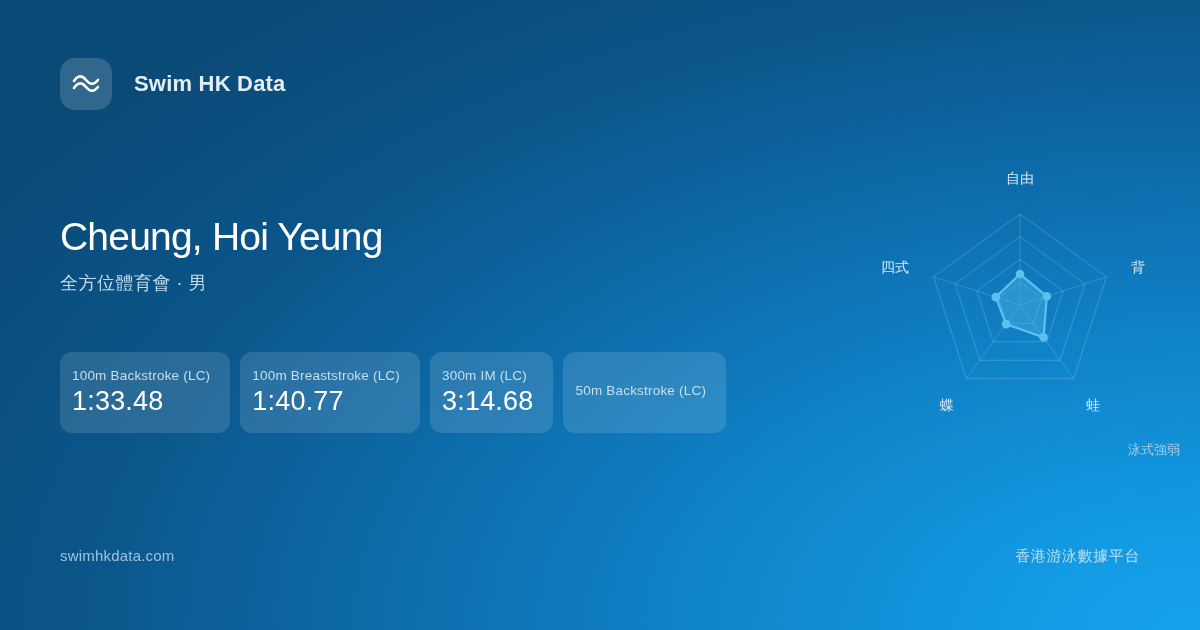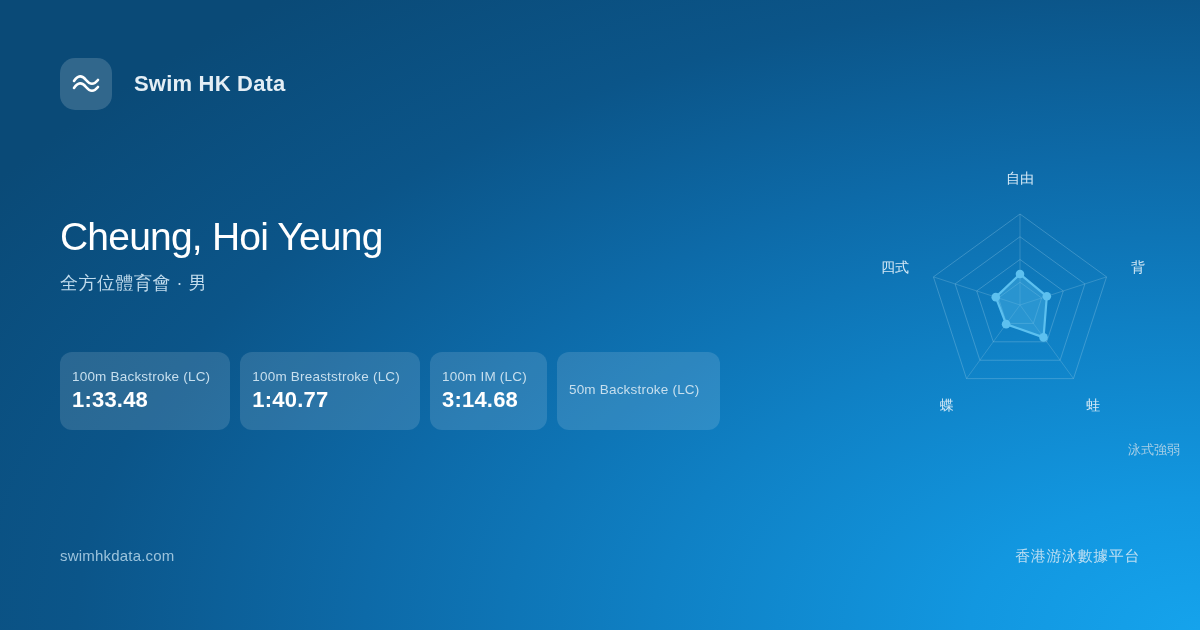--- a/index.html
+++ b/index.html
@@ -56,21 +56,21 @@
     border-radius:12px;
     padding:16px 20px 16px 12px;
     min-height:78px;
     display:flex; flex-direction:column; justify-content:center;
   }
   .stat-label {
     font-size:13.5px; color:#c7dfee; letter-spacing:0.2px;
     white-space:nowrap; margin-bottom:4px;
   }
   .stat-value {
-    font-size:22px; color:#ffffff; font-weight:700; letter-spacing:0.2px;
+    font-size:27px; color:#ffffff; font-weight:400; letter-spacing:0.2px;
     white-space:nowrap; line-height:1.1;
   }
 
   
   .radar-wrap {
     position:absolute; left:860px; top:152px;
     width:320px; height:320px;
   }
   .radar-wrap svg { display:block; overflow:visible; }
   .axis-label {
@@ -119,21 +119,21 @@
   <div class="stats">
     <div class="stat-card">
       <div class="stat-label">100m Backstroke  (LC)</div>
       <div class="stat-value">1:33.48</div>
     </div>
     <div class="stat-card">
       <div class="stat-label">100m Breaststroke  (LC)</div>
       <div class="stat-value">1:40.77</div>
     </div>
     <div class="stat-card">
-      <div class="stat-label">100m IM (LC)</div>
+      <div class="stat-label">300m IM (LC)</div>
       <div class="stat-value">3:14.68</div>
     </div>
     <div class="stat-card">
       <div class="stat-label">50m Backstroke  (LC)</div>
     </div>
   </div>
 
   <div class="radar-wrap">
     <svg id="radar-svg" width="320" height="320" viewBox="0 0 320 320">
         <polygon points="160.00,130.25 181.64,145.97 173.37,171.41 146.63,171.41 138.36,145.97" fill="none" stroke="#8fc6e4" stroke-width="0.9" stroke-opacity="0.38"></polygon>

